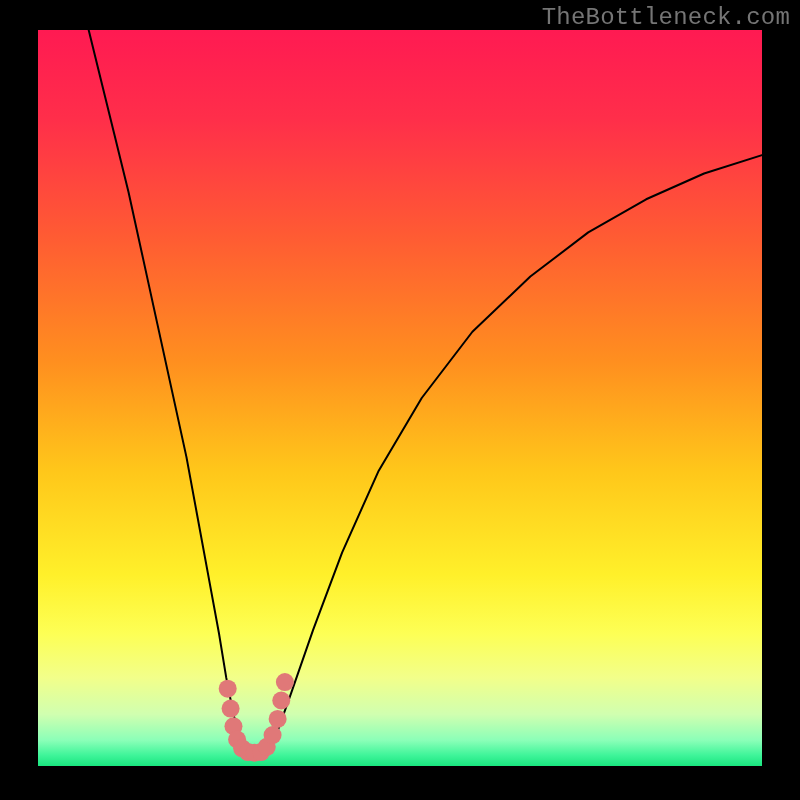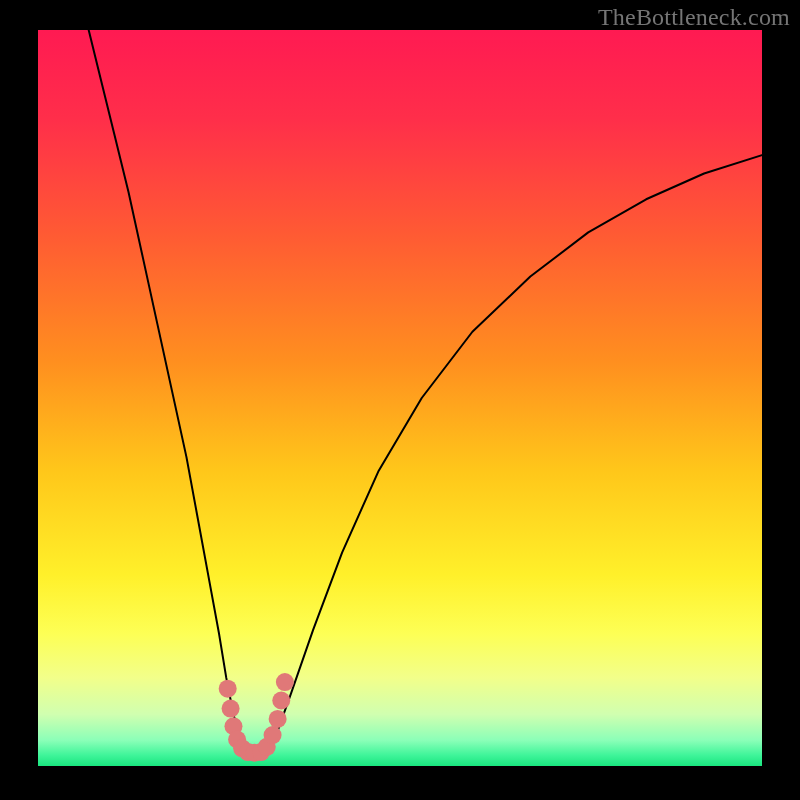--- a/index.html
+++ b/index.html
@@ -15,21 +15,21 @@
     left: 0;
     top: 0;
     width: 800px;
     height: 800px;
     background: #000;
   }
   .watermark {
     position: absolute;
     top: 4px;
     right: 10px;
-    font-family: Liberation Serif, serif;
+    font-family: Liberation Mono, monospace;
     font-size: 24px;
     color: #757575;
     font-weight: 500;
     letter-spacing: 0.2px;
     user-select: none;
   }
   svg {
     position: absolute;
     left: 0;
     top: 0;

